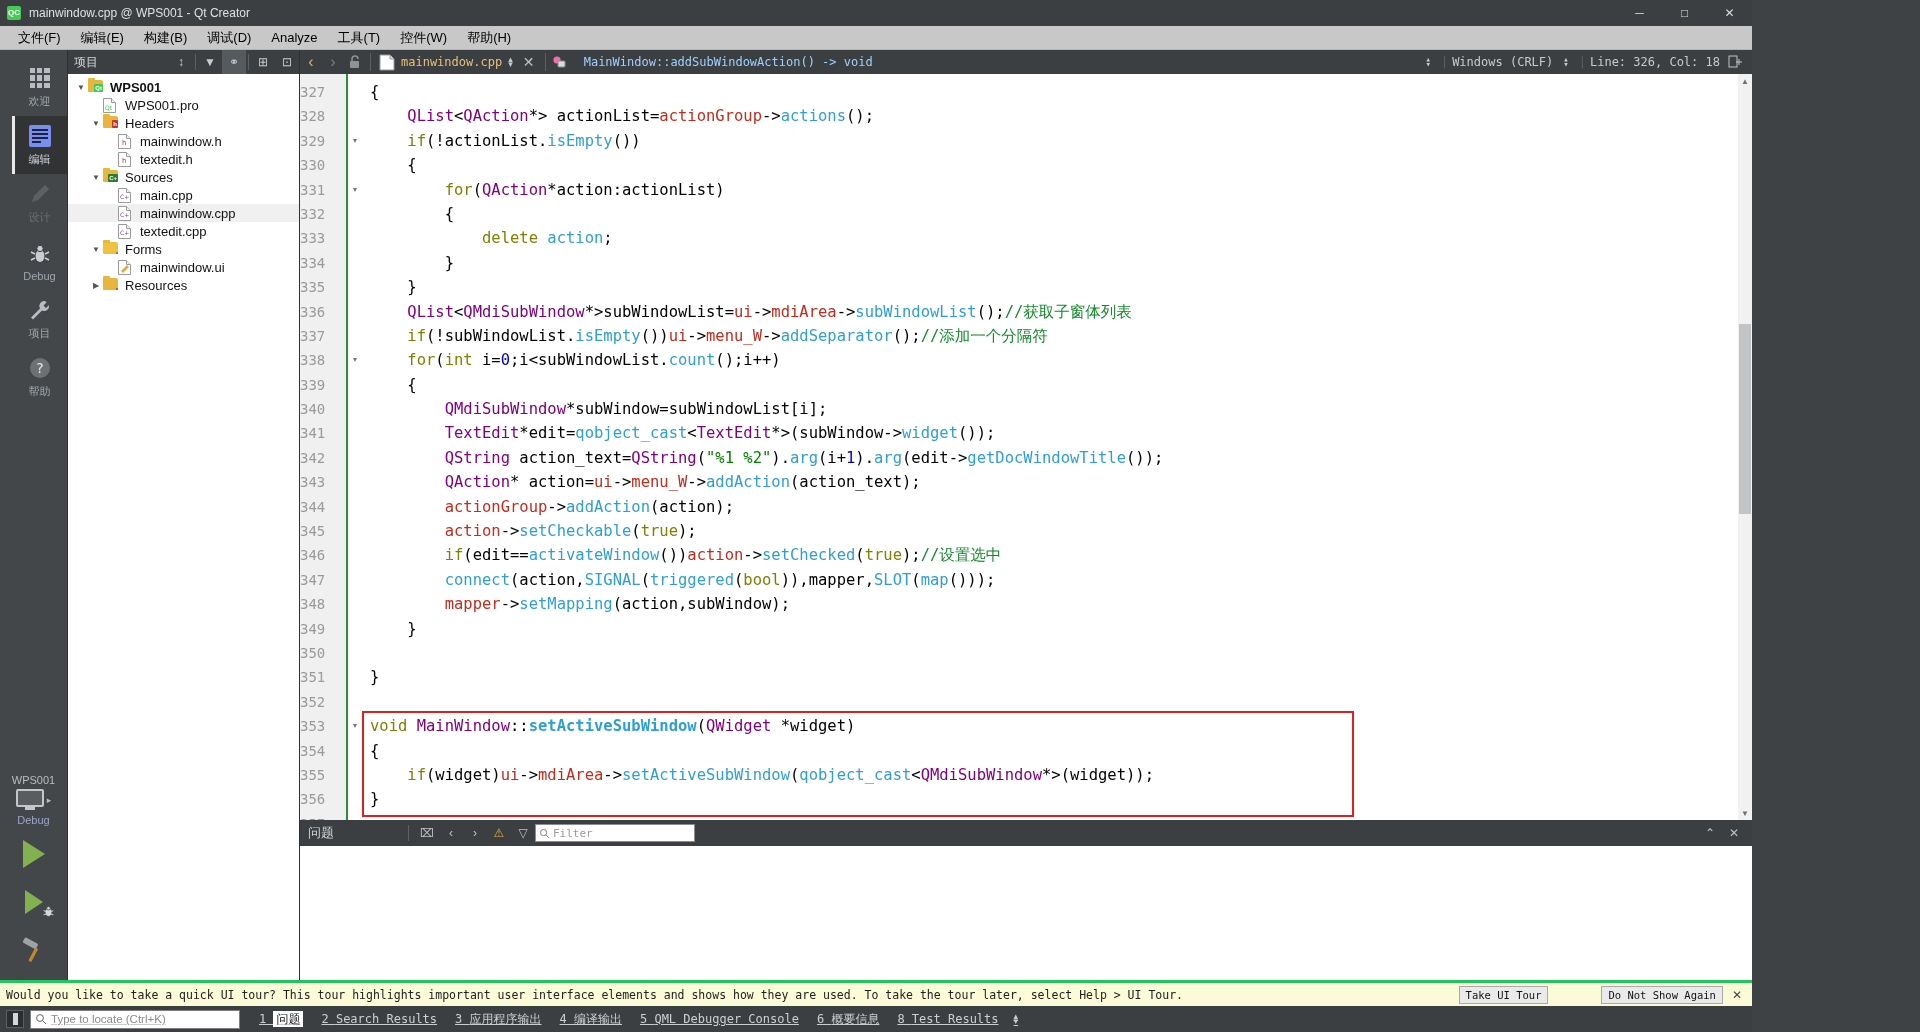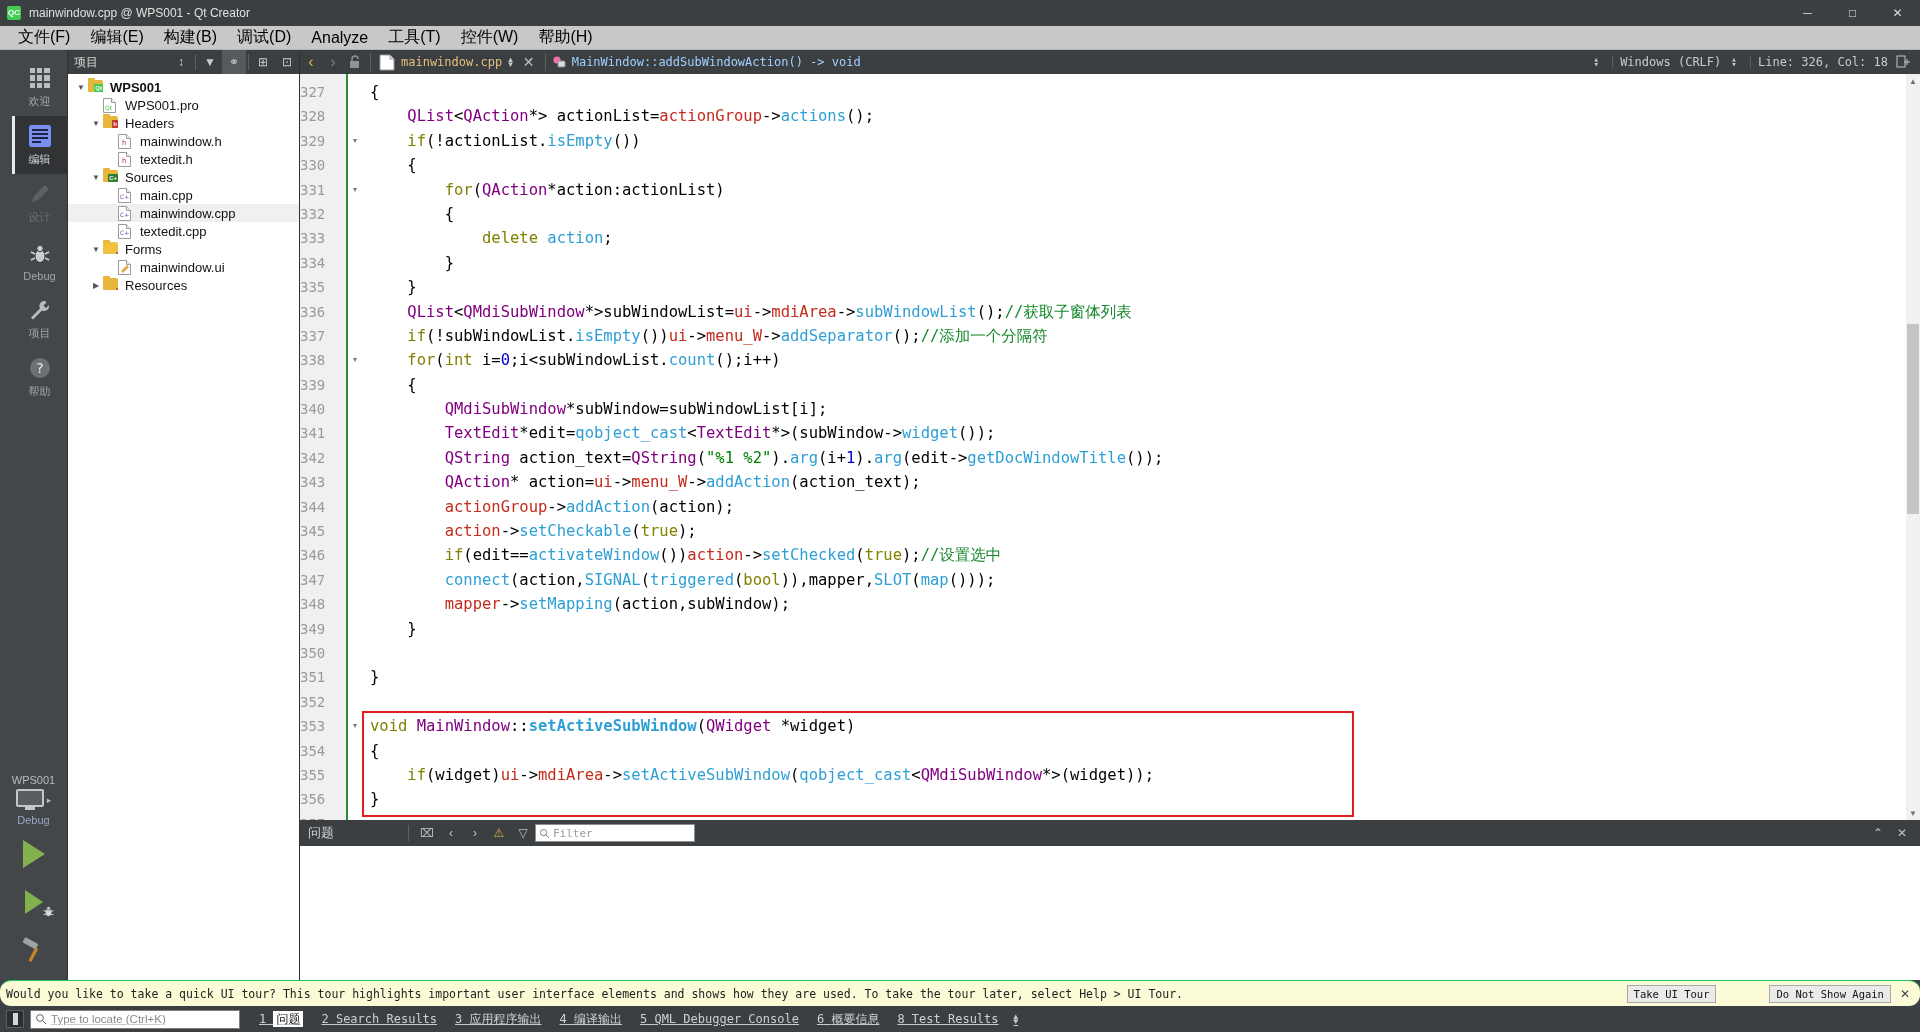--- a/index.html
+++ b/index.html
@@ -2,21 +2,21 @@
 <html><head>
 <meta charset="utf-8">
 <style>
   * { box-sizing: border-box; margin:0; padding:0; }
   html,body {
     width:1920px; height:1032px; overflow:hidden;
     background:#3f4245;
     font-family:"Liberation Sans", sans-serif;
     -webkit-font-smoothing:antialiased;
   }
-  .app { position:relative; width:1920px; height:1032px; display:flex; flex-direction:column; }
+  .app { position:relative; width:1752px; height:1032px; display:flex; flex-direction:column; }
 
   
   .titlebar {
     height:26px; background:#3c3f41; display:flex; align-items:center;
     flex:0 0 26px; color:#e8e8e8; font-size:12px; position:relative;
   }
   .title-icon {
     width:14px; height:14px; margin-left:7px; margin-right:8px; border-radius:2px;
     background:#41cd52; color:#fff; font-size:8px; font-weight:bold;
     display:flex; align-items:center; justify-content:center; line-height:1;
@@ -24,21 +24,21 @@
   .title-text { font-size:12px; color:#e0e0e0; }
   .win-btns { margin-left:auto; display:flex; height:26px; }
   .win-btn { width:45px; height:26px; display:flex; align-items:center; justify-content:center;
              color:#dcdcdc; font-size:12px; }
 
   
   .menubar {
     height:24px; flex:0 0 24px; background:#c8c8c8; display:flex; align-items:center;
     padding-left:8px; border-bottom:1px solid #b4b4b4;
   }
-  .menu-item { font-size:16px; color:#000; padding:3px 10px; cursor:default; white-space:nowrap;}
+  .menu-item { font-size:13px; color:#000; padding:3px 10px; cursor:default; white-space:nowrap;}
 
   
   .body { flex:1; display:flex; min-height:0; }
 
   
   .modebar {
     width:68px; flex:0 0 68px; background:#444749; display:flex; flex-direction:column;
     border-right:1px solid #2e3032;
   }
   .mode-top { padding-top:8px;margin-left:12px; }
@@ -106,21 +106,21 @@
   .editorcol { flex:1; display:flex; flex-direction:column; min-width:0; }
 
   .edtoolbar { height:24px; flex:0 0 24px; background:#3c3f41; display:flex; align-items:center;
                color:#c8cbce; font-size:12px; }
   .et-btn { width:22px; height:24px; display:flex; align-items:center; justify-content:center; }
   .et-doc { width:16px; height:17px; margin:0 6px 0 4px; position:relative; }
   .et-name { color:#e6c07b; font-family:"DejaVu Sans Mono", monospace; font-size:12px; }
   .et-flex { flex:1; }
   .spin { display:flex; flex-direction:column; line-height:5px; font-size:9px; color:#c8cbce; margin:0 6px;}
   .et-x { width:20px; text-align:center; color:#bfc2c5; font-size:14px; }
-  .et-sym { display:flex; align-items:center; gap:6px; color:#9fd0ff; font-family:"DejaVu Sans Mono", monospace; font-size:12px; }
+  .et-sym { display:flex; align-items:center; gap:18px; color:#9fd0ff; font-family:"DejaVu Sans Mono", monospace; font-size:12px; }
   .sym-ico { width:14px; height:14px; position:relative; }
   .et-right { display:flex; align-items:center; gap:4px; padding-right:6px; font-family:"DejaVu Sans Mono", monospace;
               font-size:12px; color:#c8cbce; }
 
   .editor { flex:1; background:#ffffff; display:flex; min-height:0; position:relative; overflow:hidden; }
   .gutter { width:46px; flex:0 0 46px; background:#f0f0f0; text-align:right; padding-top:6px;
             font-family:"DejaVu Sans Mono", monospace; font-size:14px; color:#9a9a9a; }
   .gutter div { height:24.4px; line-height:24.4px; padding-right:23px; }
   .foldcol { width:16px; flex:0 0 16px; background:#ffffff; border-left:2px solid #2e8b3a; padding-top:6px; }
   .foldcol div { height:24.4px; line-height:24.4px; text-align:center; font-size:8px; color:#777; }
@@ -153,22 +153,22 @@
   .oh-btn { width:24px; height:24px; display:flex; align-items:center; justify-content:center; color:#c0c3c6;
             font-size:12px; }
   .oh-btn.warn { color:#e8b63c; }
   .filterbox { width:160px; height:18px; background:#fff; border:1px solid #8e8e8e; display:flex;
                align-items:center; padding-left:3px; gap:3px; }
   .filterbox .ph { font-size:11px; color:#9b9b9b; font-family:"DejaVu Sans Mono", monospace; }
   .out-right { margin-left:auto; display:flex; padding-right:6px; }
   .out-body { flex:1; background:#ffffff; }
 
   
-  .tourbar { height:26px; flex:0 0 26px; background:#fbfbd8; border-top:1px solid #22c55e;
-             display:flex; align-items:center; padding:0 6px;border-radius:11px; }
+  .tourbar { height:26px; flex:0 0 26px; background:#fbfbd8; border-top:3px solid #22c55e;
+             display:flex; align-items:center; padding:0 6px; }
   .tour-text { font-size:11.5px; color:#222; font-family:"DejaVu Sans Mono", monospace; }
   .tour-right { margin-left:auto; display:flex; align-items:center; gap:5px; }
   .tour-btn { border:1px solid #a9a9a9; background:#eaeaea; font-size:10.5px; padding:2px 6px; color:#111;
               font-family:"DejaVu Sans Mono", monospace;margin-left:48px; }
   .tour-x { font-size:12px; color:#444; padding:0 4px; }
 
   
   .statusbar { height:26px; flex:0 0 26px; background:#3c3f41; display:flex; align-items:center;
                gap:0; padding-left:6px; color:#c9cccf;text-decoration:underline; }
   .sb-toggle { width:18px; height:18px; background:#2b2d2f; border:1px solid #5b5f62;

